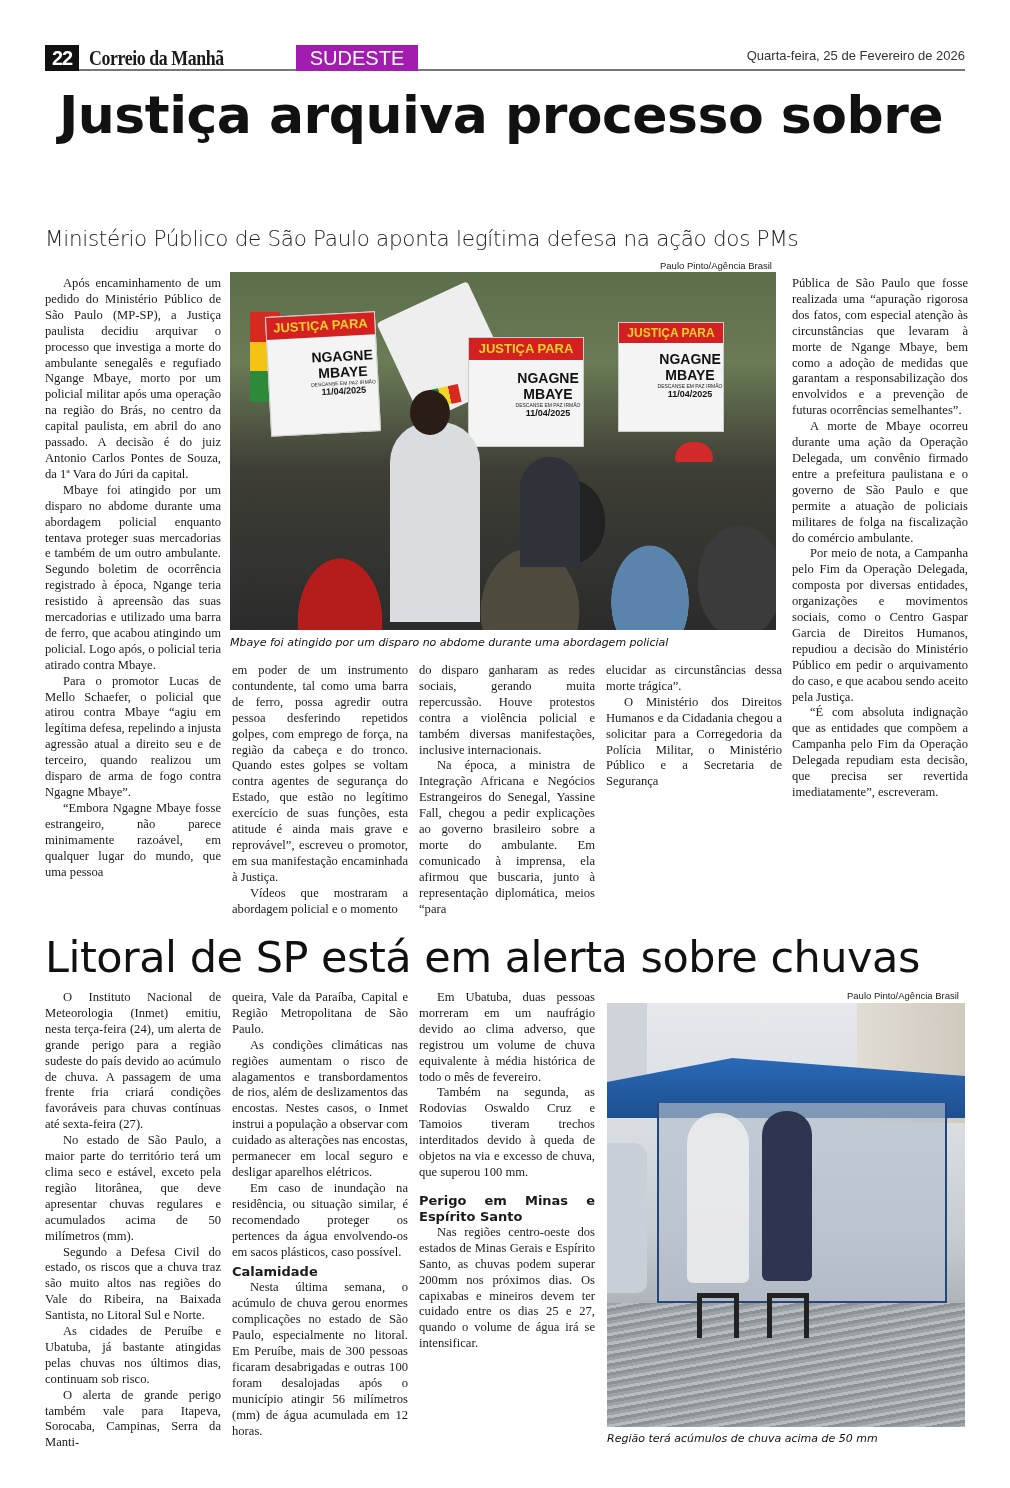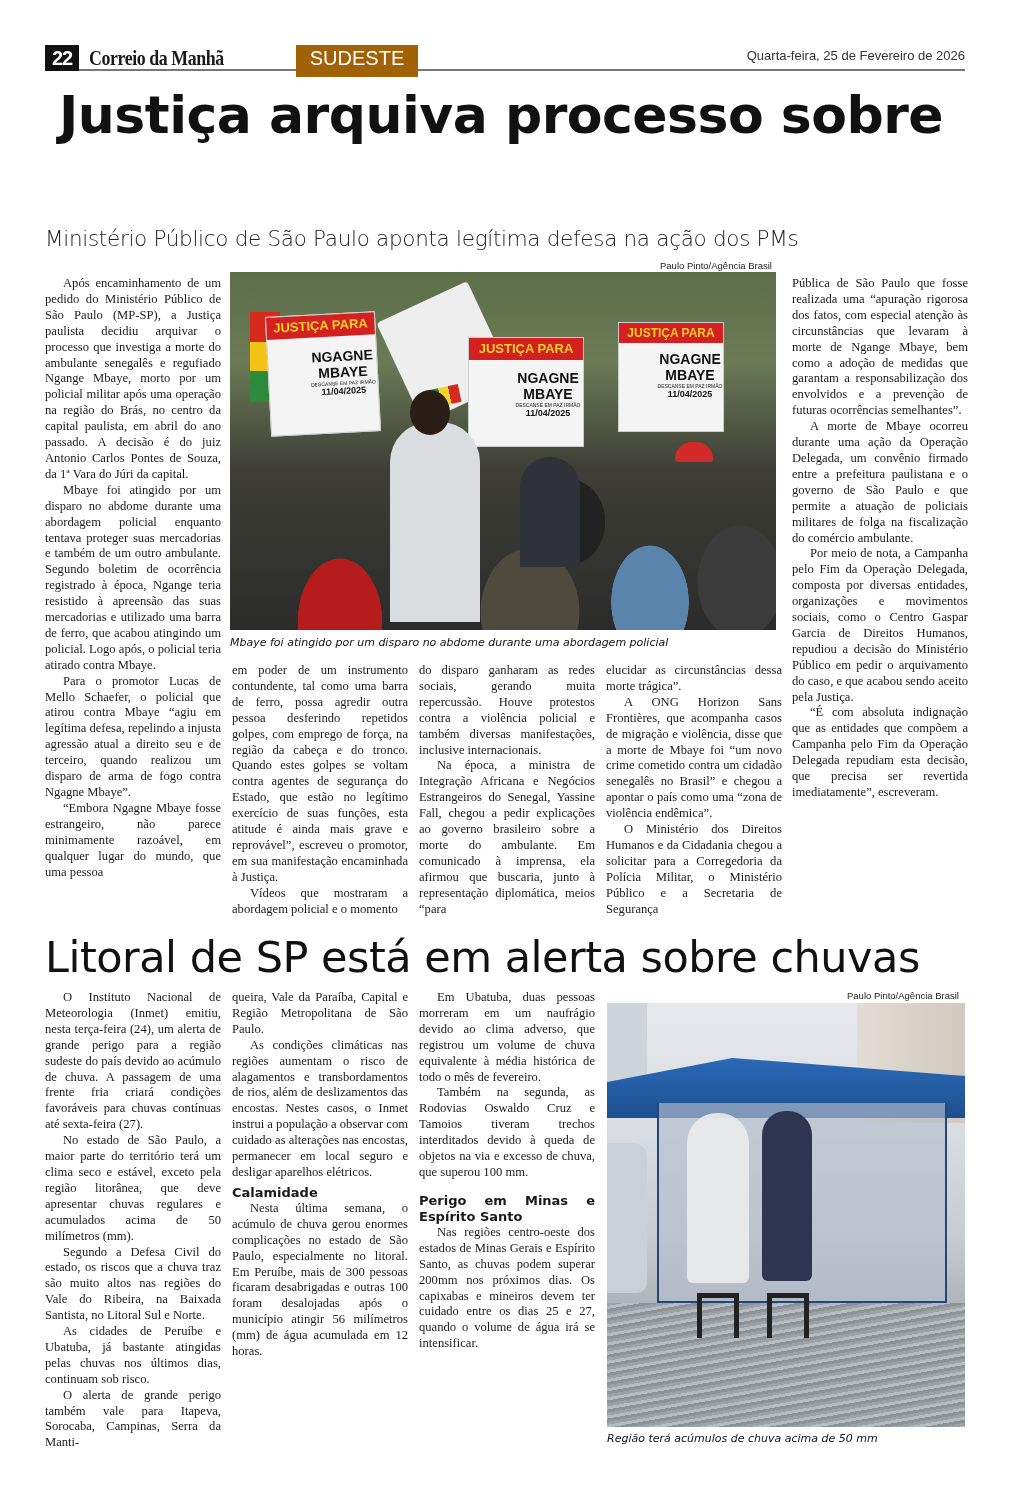--- a/index.html
+++ b/index.html
@@ -3,21 +3,21 @@
 <meta charset="utf-8">
 <style>
   * { margin: 0; padding: 0; box-sizing: border-box; }
   html, body { width: 1010px; height: 1488px; background: #ffffff; overflow: hidden; }
   body { position: relative; font-family: "Liberation Serif", serif; color: #1a1a1a; }
 
   
   .masthead { position: absolute; left: 45px; top: 45px; width: 920px; height: 26px; border-bottom: 2px solid #777; }
   .page-num { position: absolute; left: 0; top: 0; width: 34px; height: 26px; background: #111; color: #fff; font-family: "Liberation Sans", sans-serif; font-size: 20px; line-height: 26px; text-align: center; font-weight: bold; letter-spacing: -1px; }
   .paper-name { position: absolute; left: 44px; top: 0; font-family: "Liberation Serif", serif; font-weight: bold; font-size: 21px; line-height: 26px; letter-spacing: -0.5px; transform: scaleX(0.85); transform-origin: left; }
-  .section-tag { position: absolute; left: 251px; top: 0; width: 122px; height: 32px; background: #a16207; color: #fff; font-family: "Liberation Sans", sans-serif; font-size: 20px; line-height: 26px; text-align: center; }
+  .section-tag { position: absolute; left: 251px; top: 0; width: 122px; height: 26px; background: #a21caf; color: #fff; font-family: "Liberation Sans", sans-serif; font-size: 20px; line-height: 26px; text-align: center; }
   .date-line { position: absolute; right: 0; top: 3px; font-family: "Liberation Sans", sans-serif; font-size: 13px; color: #333; }
 
   
   .headline { position: absolute; left: 59px; top: 86px; width: 930px; font-family: "DejaVu Sans", sans-serif; font-size: 52px; line-height: 58px; font-weight: 700; color: #111; letter-spacing: -0.5px; }
   .deck { position: absolute; left: 45px; top: 226px; font-family: "DejaVu Sans", sans-serif; font-size: 21.5px; font-weight: 300; color: #222; letter-spacing: -0.3px; }
 
   .credit { position: absolute; font-family: "Liberation Sans", sans-serif; font-size: 9.5px; color: #222; }
   .caption { position: absolute; font-family: "DejaVu Sans", sans-serif; font-style: italic; font-size: 11px; color: #111; }
 
   
@@ -120,21 +120,20 @@
 <div class="col" style="left:232px; top:663px;">
   <p class="noindent">em poder de um instrumento contundente, tal como uma barra de ferro, possa agredir outra pessoa desferindo repetidos golpes, com emprego de força, na região da cabeça e do tronco. Quando estes golpes se voltam contra agentes de segurança do Estado, que estão no legítimo exercício de suas funções, esta atitude é ainda mais grave e reprovável”, escreveu o promotor, em sua manifestação encaminhada à Justiça.</p>
   <p>Vídeos que mostraram a abordagem policial e o momento</p>
 </div>
 <div class="col" style="left:419px; top:663px;">
   <p class="noindent">do disparo ganharam as redes sociais, gerando muita repercussão. Houve protestos contra a violência policial e também diversas manifestações, inclusive internacionais.</p>
   <p>Na época, a ministra de Integração Africana e Negócios Estrangeiros do Senegal, Yassine Fall, chegou a pedir explicações ao governo brasileiro sobre a morte do ambulante. Em comunicado à imprensa, ela afirmou que buscaria, junto à representação diplomática, meios “para</p>
 </div>
 <div class="col" style="left:606px; top:663px;">
   <p class="noindent">elucidar as circunstâncias dessa morte trágica”.</p>
-  <p>A ONG Horizon Sans Frontières, que acompanha casos de migração e violência, disse que a morte de Mbaye foi “um novo crime cometido contra um cidadão senegalês no Brasil” e chegou a apontar o país como uma “zona de violência endêmica”.</p>
   <p>O Ministério dos Direitos Humanos e da Cidadania chegou a solicitar para a Corregedoria da Polícia Militar, o Ministério Público e a Secretaria de Segurança</p>
 </div>
 <div class="col" style="left:792px; top:276px;">
   <p class="noindent">Pública de São Paulo que fosse realizada uma “apuração rigorosa dos fatos, com especial atenção às circunstâncias que levaram à morte de Ngange Mbaye, bem como a adoção de medidas que garantam a responsabilização dos envolvidos e a prevenção de futuras ocorrências semelhantes”.</p>
   <p>A morte de Mbaye ocorreu durante uma ação da Operação Delegada, um convênio firmado entre a prefeitura paulistana e o governo de São Paulo e que permite a atuação de policiais militares de folga na fiscalização do comércio ambulante.</p>
   <p>Por meio de nota, a Campanha pelo Fim da Operação Delegada, composta por diversas entidades, organizações e movimentos sociais, como o Centro Gaspar Garcia de Direitos Humanos, repudiou a decisão do Ministério Público em pedir o arquivamento do caso, e que acabou sendo aceito pela Justiça.</p>
   <p>“É com absoluta indignação que as entidades que compõem a Campanha pelo Fim da Operação Delegada repudiam esta decisão, que precisa ser revertida imediatamente”, escreveram.</p>
 </div>
 
 <div class="headline" style="top:928px; font-size:43px; font-weight:400; left:45px;">Litoral de SP está em alerta sobre chuvas</div>
@@ -142,20 +141,21 @@
 <div class="col" style="left:45px; top:990px;">
   <p>O Instituto Nacional de Meteorologia (Inmet) emitiu, nesta terça-feira (24), um alerta de grande perigo para a região sudeste do país devido ao acúmulo de chuva. A passagem de uma frente fria criará condições favoráveis para chuvas contínuas até sexta-feira (27).</p>
   <p>No estado de São Paulo, a maior parte do território terá um clima seco e estável, exceto pela região litorânea, que deve apresentar chuvas regulares e acumulados acima de 50 milímetros (mm).</p>
   <p>Segundo a Defesa Civil do estado, os riscos que a chuva traz são muito altos nas regiões do Vale do Ribeira, na Baixada Santista, no Litoral Sul e Norte.</p>
   <p>As cidades de Peruíbe e Ubatuba, já bastante atingidas pelas chuvas nos últimos dias, continuam sob risco.</p>
   <p>O alerta de grande perigo também vale para Itapeva, Sorocaba, Campinas, Serra da Manti-</p>
 </div>
 <div class="col" style="left:232px; top:990px;">
   <p class="noindent">queira, Vale da Paraíba, Capital e Região Metropolitana de São Paulo.</p>
   <p>As condições climáticas nas regiões aumentam o risco de alagamentos e transbordamentos de rios, além de deslizamentos das encostas. Nestes casos, o Inmet instrui a população a observar com cuidado as alterações nas encostas, permanecer em local seguro e desligar aparelhos elétricos.</p>
+  <p>Em caso de inundação na residência, ou situação similar, é recomendado proteger os pertences da água envolvendo-os em sacos plásticos, caso possível.</p>
   <h3>Calamidade</h3>
   <p>Nesta última semana, o acúmulo de chuva gerou enormes complicações no estado de São Paulo, especialmente no litoral. Em Peruíbe, mais de 300 pessoas ficaram desabrigadas e outras 100 foram desalojadas após o município atingir 56 milímetros (mm) de água acumulada em 12 horas.</p>
 </div>
 <div class="col" style="left:419px; top:990px;">
   <p>Em Ubatuba, duas pessoas morreram em um naufrágio devido ao clima adverso, que registrou um volume de chuva equivalente à média histórica de todo o mês de fevereiro.</p>
   <p>Também na segunda, as Rodovias Oswaldo Cruz e Tamoios tiveram trechos interditados devido à queda de objetos na via e excesso de chuva, que superou 100 mm.</p>
   <h3 style="margin-top:12px;">Perigo em Minas e Espírito Santo</h3>
   <p>Nas regiões centro-oeste dos estados de Minas Gerais e Espírito Santo, as chuvas podem superar 200mm nos próximos dias. Os capixabas e mineiros devem ter cuidado entre os dias 25 e 27, quando o volume de água irá se intensificar.</p>
 </div>
 

